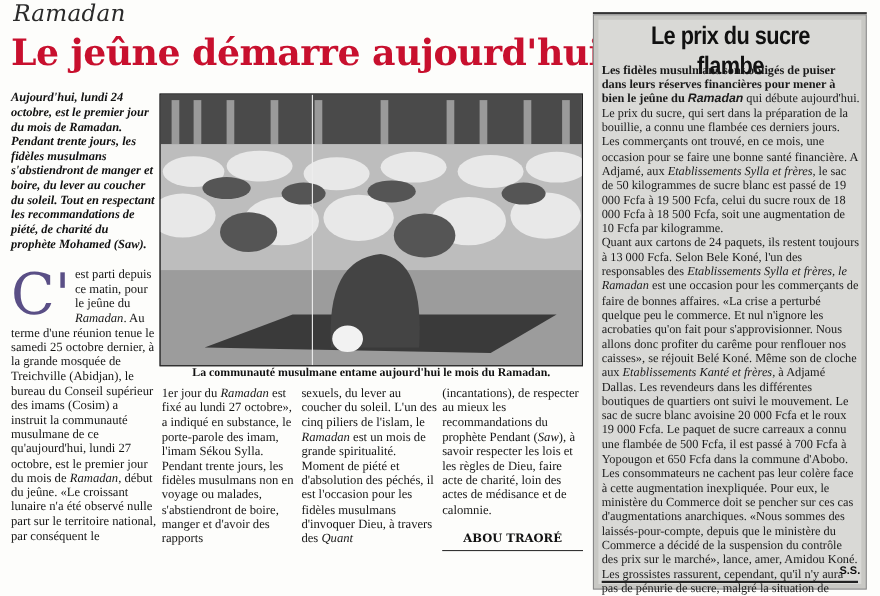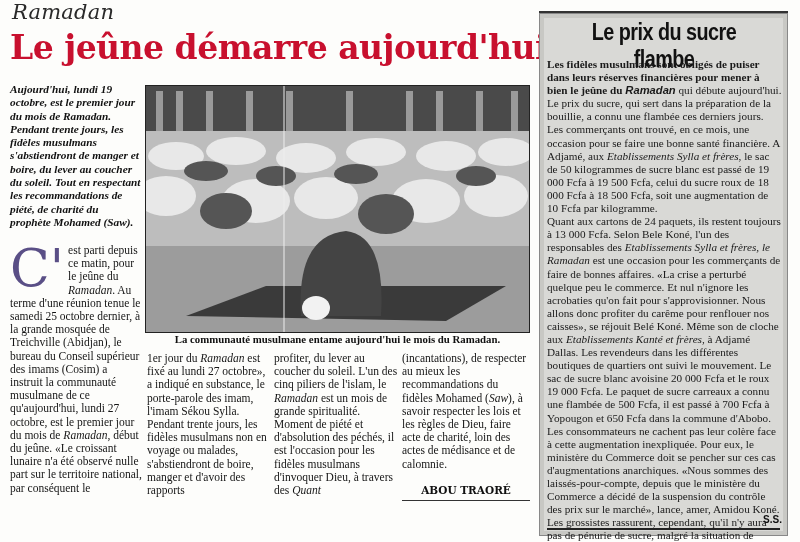--- a/index.html
+++ b/index.html
@@ -69,21 +69,21 @@
   }
   #sidebar-bottom-rule { left:547px; top:528px; width:233px; height:2px; background:#222; }
   .ems { font-style:italic; font-family:"Liberation Sans", sans-serif; font-weight:bold; }
 </style>
 </head>
 <body>
 
 <div id="kicker" class="abs">Ramadan</div>
 <div id="headline" class="abs">Le jeûne démarre aujourd'hui</div>
 
-<div id="lead" class="abs">Aujourd'hui, lundi 19 octobre, est le premier jour du mois de Ramadan. Pendant trente jours, les fidèles musulmans s'abstiendront de manger et boire, du lever au coucher du soleil. Tout en respectant les recommandations de piété, de charité du prophète Mohamed (Saw).</div>
+<div id="lead" class="abs">Aujourd'hui, lundi 24 octobre, est le premier jour du mois de Ramadan. Pendant trente jours, les fidèles musulmans s'abstiendront de manger et boire, du lever au coucher du soleil. Tout en respectant les recommandations de piété, de charité du prophète Mohamed (Saw).</div>
 
 <div id="photo" class="abs">
   <svg width="383" height="246" viewBox="0 0 383 246">
     <rect x="0" y="0" width="383" height="246" fill="#7a7a7a"></rect>
     <rect x="0" y="0" width="383" height="45" fill="#4a4a4a"></rect>
     <g fill="#9a9a9a">
       <rect x="10" y="5" width="7" height="40"></rect>
         <rect x="30" y="5" width="7" height="40"></rect>
       <rect x="60" y="5" width="7" height="40"></rect>
         <rect x="100" y="5" width="7" height="40"></rect>
@@ -130,25 +130,25 @@
     <span id="dropcap">C'</span>
     <span>est parti depuis ce matin, pour le jeûne du </span><i>Ramadan</i><span>. Au terme d'une réunion tenue le samedi 25 octobre dernier, à la grande mosquée de Treichville (Abidjan), le bureau du Conseil supérieur des imams (Cosim) a instruit la communauté musulmane de ce qu'aujourd'hui, lundi 27 octobre, est le premier jour du mois de </span><i>Ramadan</i><span>, début du jeûne. «Le croissant lunaire n'a été observé nulle part sur le territoire national, par conséquent le</span>
   </p>
 </div>
 
 <div id="col2" class="abs col">
   <p><span>1er jour du </span><i>Ramadan</i><span> est fixé au lundi 27 octobre», a indiqué en substance, le porte-parole des imam, l'imam Sékou Sylla. Pendant trente jours, les fidèles musulmans non en voyage ou malades, s'abstiendront de boire, manger et d'avoir des rapports</span></p>
 </div>
 
 <div id="col3" class="abs col">
-  <p><span>profiter, du lever au coucher du soleil. L'un des cinq piliers de l'islam, le </span><i>Ramadan</i><span> est un mois de grande spiritualité. Moment de piété et d'absolution des péchés, il est l'occasion pour les fidèles musulmans d'invoquer Dieu, à travers des </span><i>Quant</i></p>
+  <p><span>sexuels, du lever au coucher du soleil. L'un des cinq piliers de l'islam, le </span><i>Ramadan</i><span> est un mois de grande spiritualité. Moment de piété et d'absolution des péchés, il est l'occasion pour les fidèles musulmans d'invoquer Dieu, à travers des </span><i>Quant</i></p>
 </div>
 
 <div id="col4" class="abs col">
-  <p><span>(incantations), de respecter au mieux les recommandations du fidèles Mohamed (</span><i>Saw</i><span>), à savoir respecter les lois et les règles de Dieu, faire acte de charité, loin des actes de médisance et de calomnie.</span></p>
+  <p><span>(incantations), de respecter au mieux les recommandations du prophète Pendant (</span><i>Saw</i><span>), à savoir respecter les lois et les règles de Dieu, faire acte de charité, loin des actes de médisance et de calomnie.</span></p>
 </div>
 
 <div id="byline" class="abs">ABOU TRAORÉ</div>
 <div id="byline-rule" class="abs"></div>
 
 <div id="sidebar-top-rule" class="abs"></div>
 <div id="sidebar" class="abs"></div>
 <div id="sidebar-title" class="abs">Le prix du sucre flambe</div>
 <div id="sidebar-body" class="abs">
   <p>

